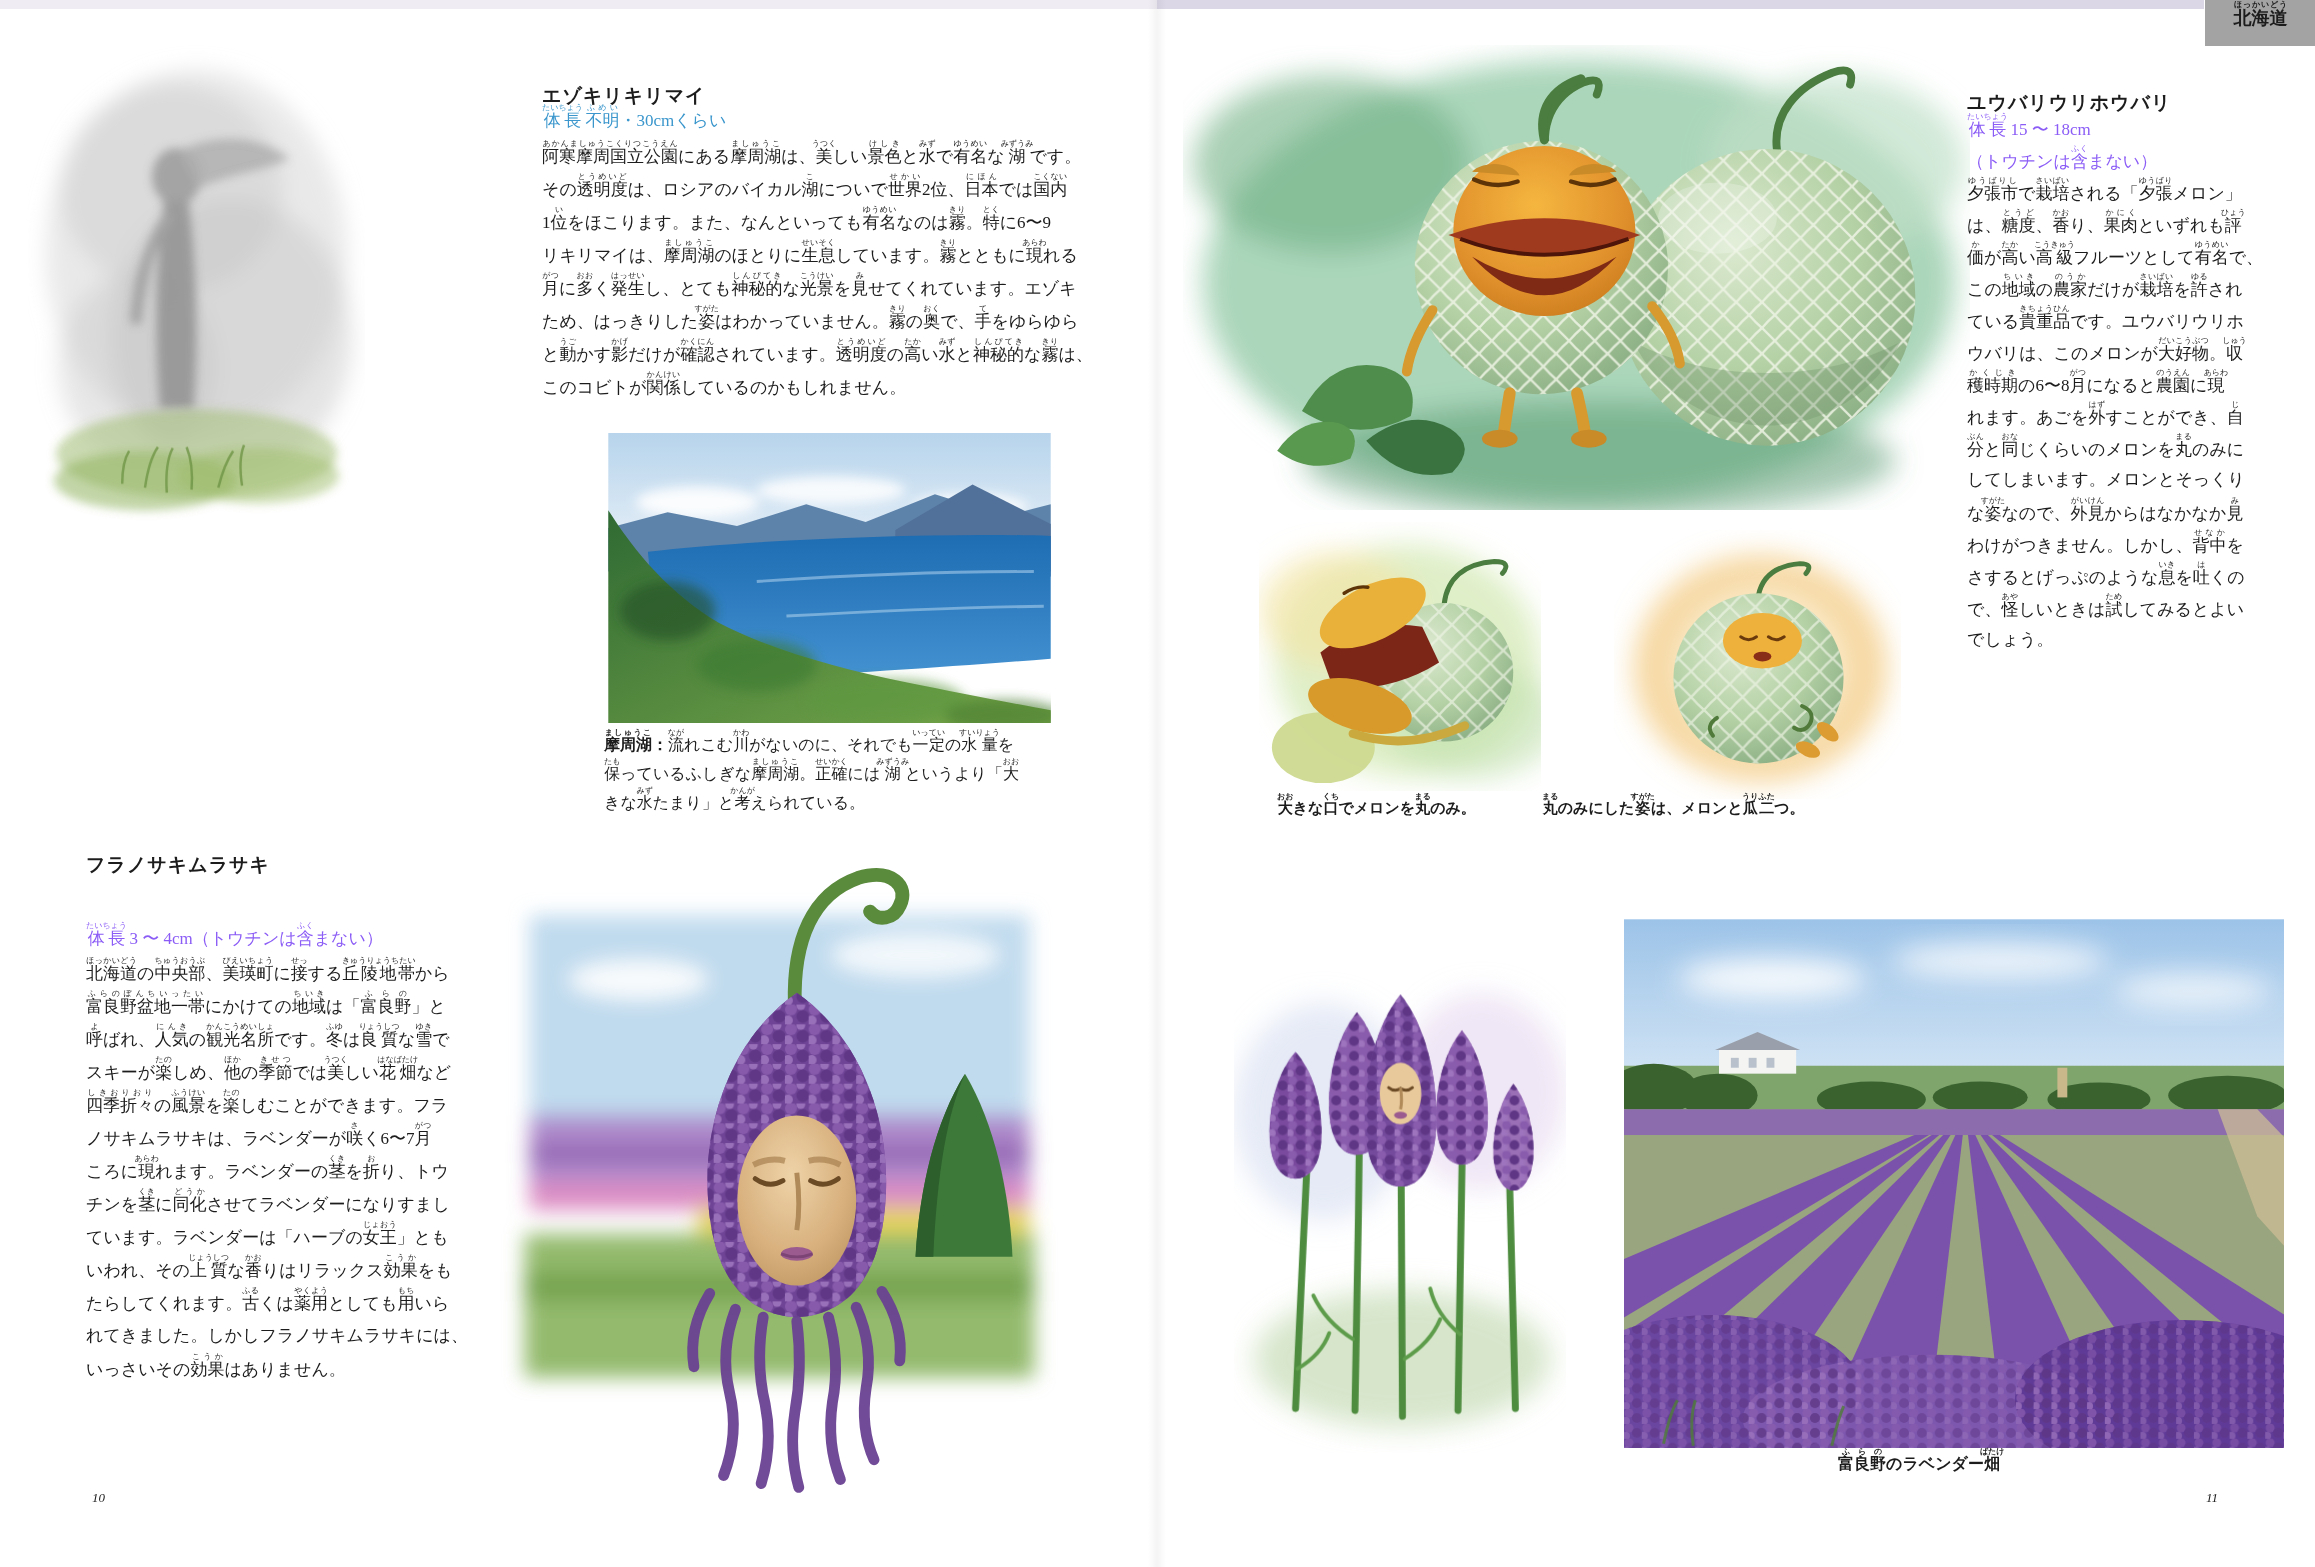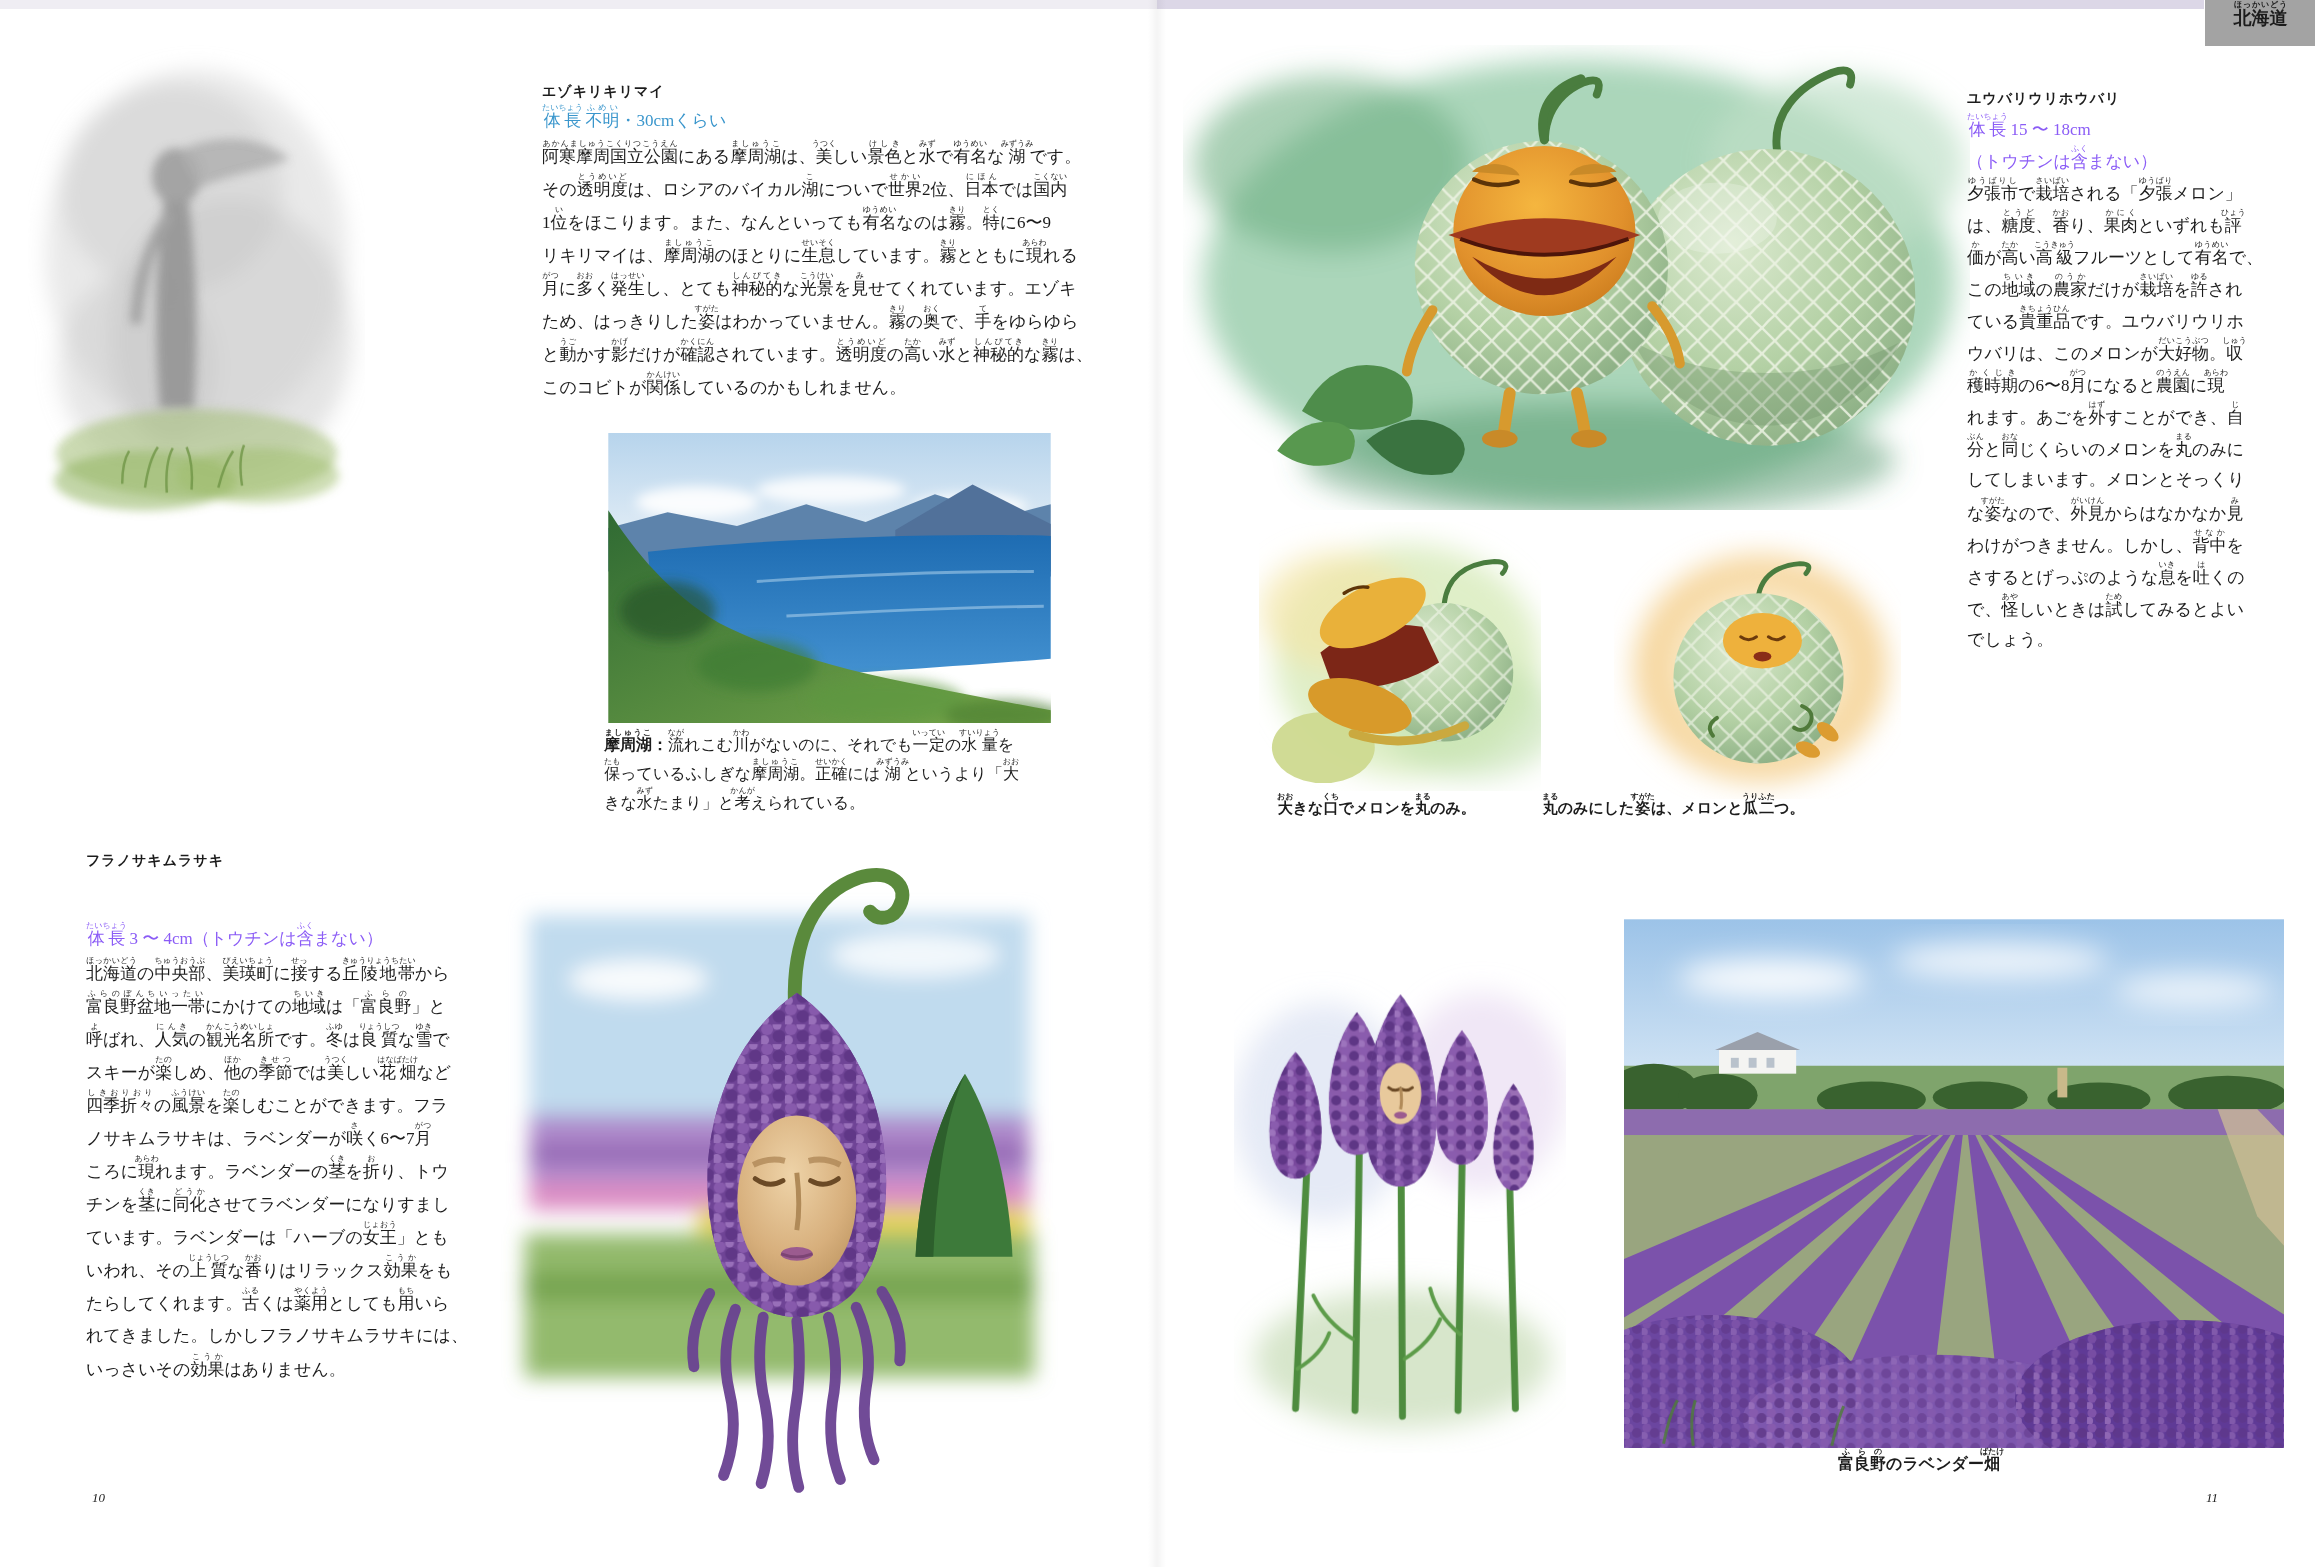--- a/index.html
+++ b/index.html
@@ -1,20 +1,20 @@
 <!DOCTYPE html>
 <html><head>
 <meta charset="utf-8">
 <style>
   html,body{margin:0;padding:0;background:#888;}
   .spread{position:relative;width:2316px;height:1567px;background:#ffffff;overflow:hidden;
           font-family:"Liberation Serif","DejaVu Serif",serif;color:#1c1c1c;}
   .abs{position:absolute;}
   .gothic{font-family:"DejaVu Sans","Liberation Sans",sans-serif;font-weight:700;}
-  .h-title{font-size:14px;letter-spacing:1px;text-align:right;}
+  .h-title{font-size:19px;letter-spacing:1px;text-align:right;}
   .size-line{font-size:18px;}
   .size-blue{color:#3a96cc;}
   .size-pink{color:#8b5cf6;}
   .tline{height:33px;line-height:33px;white-space:nowrap;font-size:17px;}
   .pitch32 .tline{height:32px;line-height:32px;}
   .cap .tline{height:29px;line-height:29px;font-size:16px;}
   .cap-bold{font-family:"DejaVu Sans","Liberation Sans",sans-serif;font-weight:700;}
   .mini-cap .tline{height:26px;line-height:26px;font-size:15px;}
   .mini-cap{font-family:"DejaVu Sans","Liberation Sans",sans-serif;font-weight:700;}
   .photo-cap{font-family:"DejaVu Sans","Liberation Sans",sans-serif;font-weight:700;font-size:16px;}

